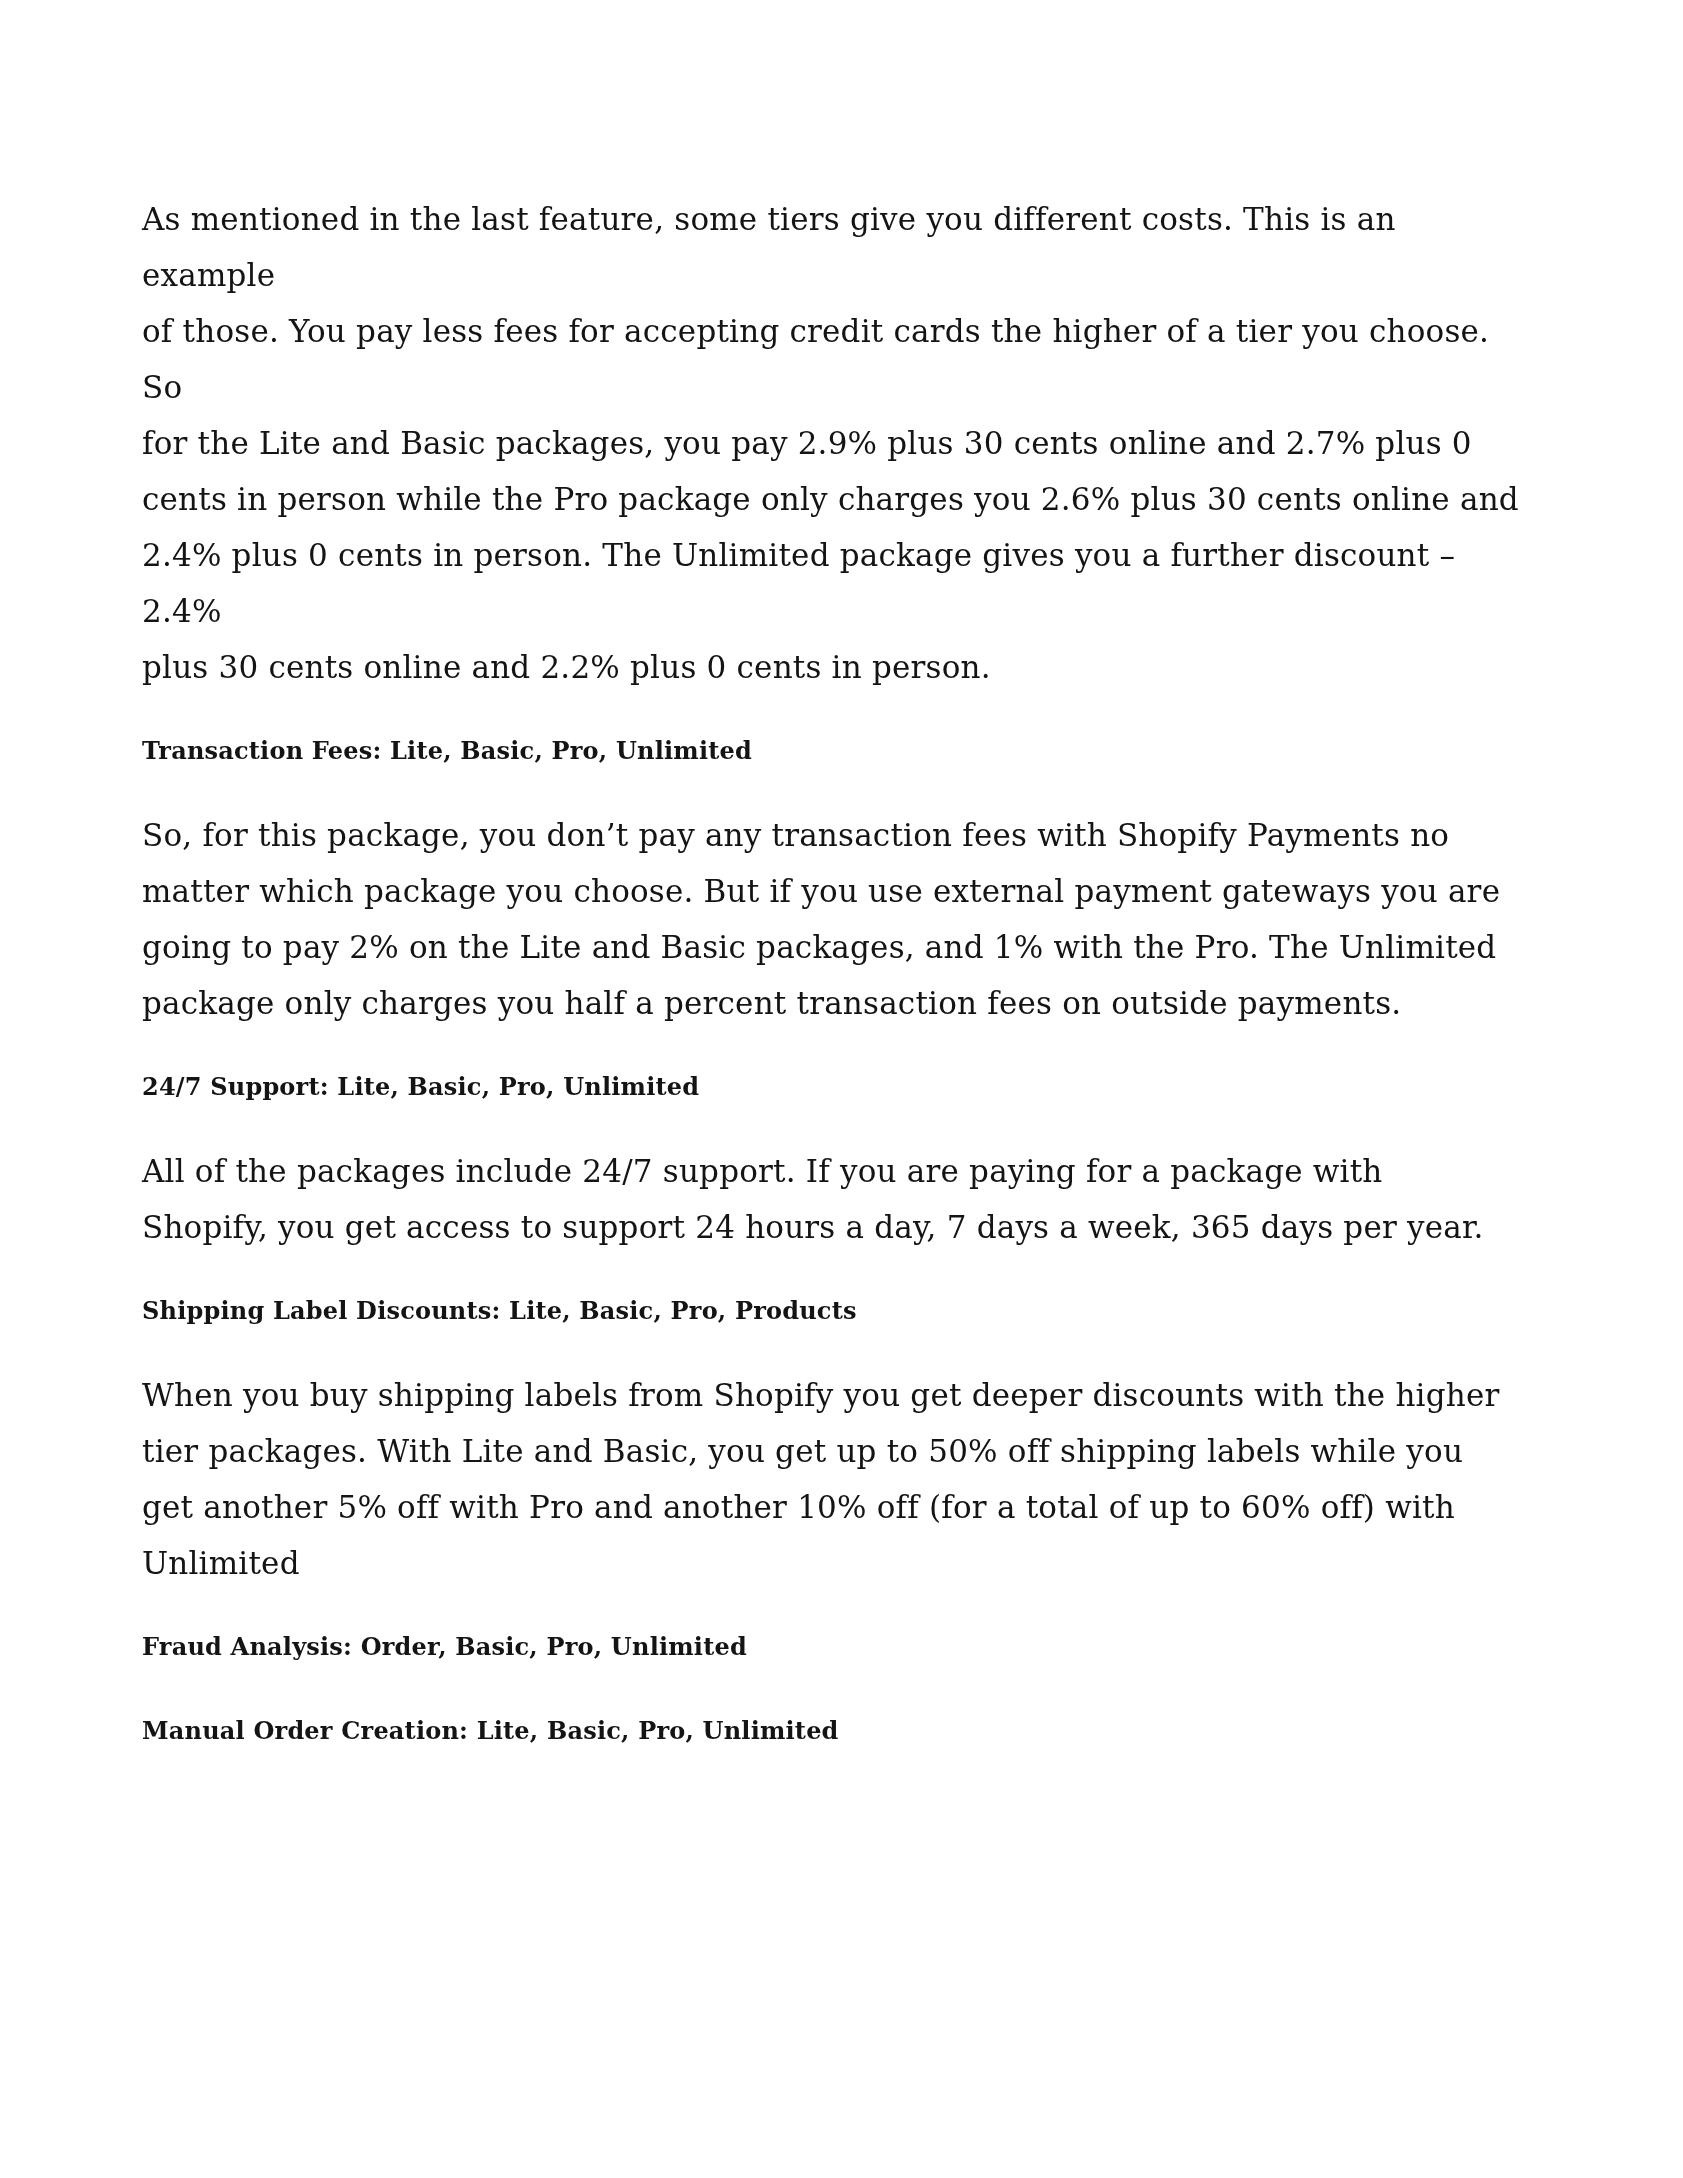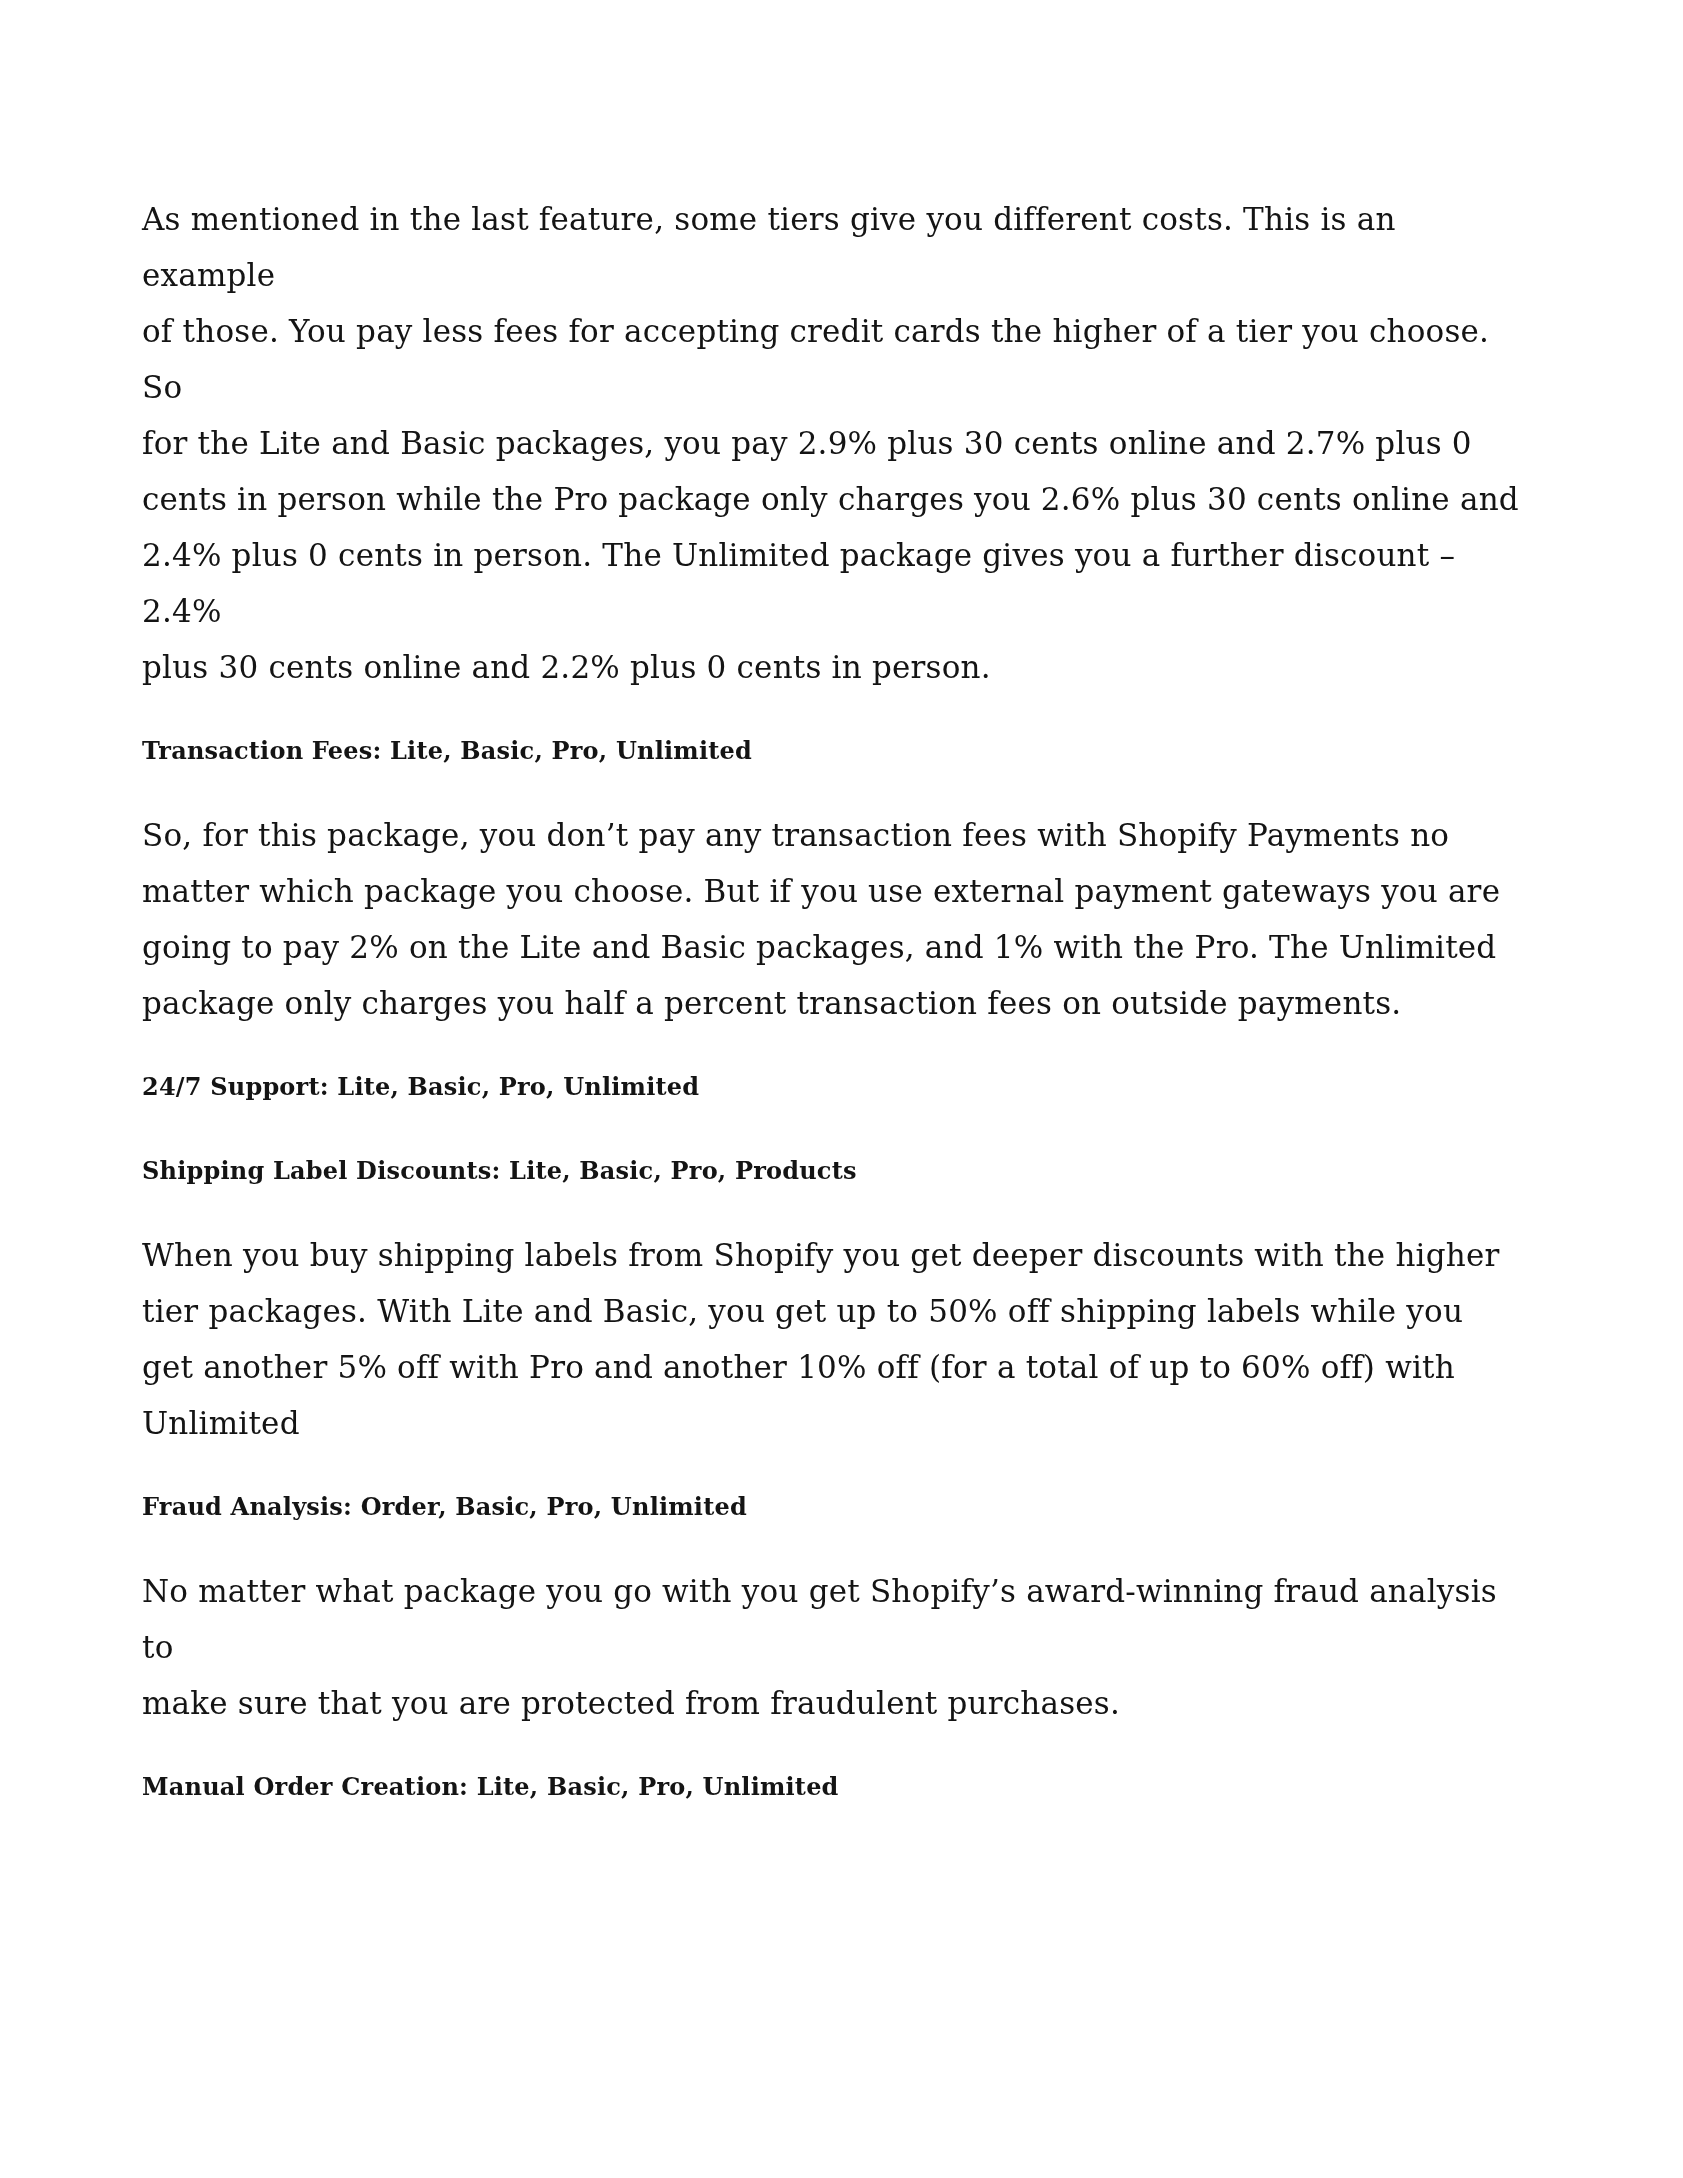--- a/index.html
+++ b/index.html
@@ -62,34 +62,34 @@
       <h2 class="section-heading">Transaction Fees: Lite, Basic, Pro, Unlimited</h2>
       <p class="body-text">So, for this package, you don’t pay any transaction fees with Shopify Payments no
 matter which package you choose. But if you use external payment gateways you are
 going to pay 2% on the Lite and Basic packages, and 1% with the Pro. The Unlimited
 package only charges you half a percent transaction fees on outside payments.</p>
     </section>
 
 
     <section>
       <h2 class="section-heading">24/7 Support: Lite, Basic, Pro, Unlimited</h2>
+      <p class="body-text">All of the packages include 24/7 support. If you are paying for a package with
+Shopify, you get access to support 24 hours a day, 7 days a week, 365 days per year.</p>
     </section>
 
     <section>
       <h2 class="section-heading">Shipping Label Discounts: Lite, Basic, Pro, Products</h2>
       <p class="body-text">When you buy shipping labels from Shopify you get deeper discounts with the higher
 tier packages. With Lite and Basic, you get up to 50% off shipping labels while you
 get another 5% off with Pro and another 10% off (for a total of up to 60% off) with
 Unlimited</p>
     </section>
 
     <section>
       <h2 class="section-heading">Fraud Analysis: Order, Basic, Pro, Unlimited</h2>
-      <p class="body-text">No matter what package you go with you get Shopify’s award-winning fraud analysis to
-make sure that you are protected from fraudulent purchases.</p>
     </section>
 
     <section>
       <h2 class="section-heading">Manual Order Creation: Lite, Basic, Pro, Unlimited</h2>
     </section>
 
   </div>
 
   <div class="page-number">50</div>
 </div>

